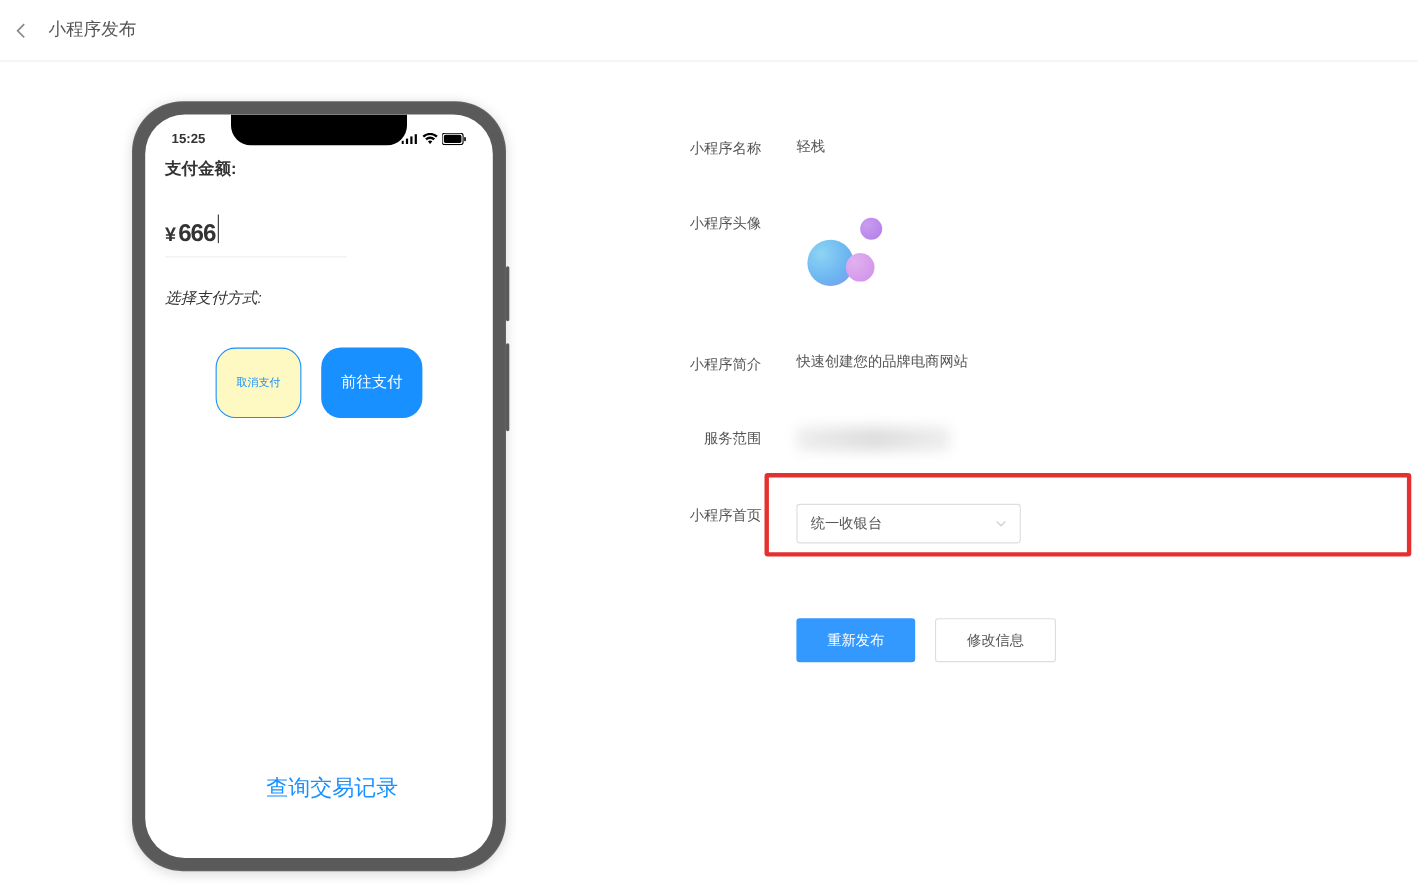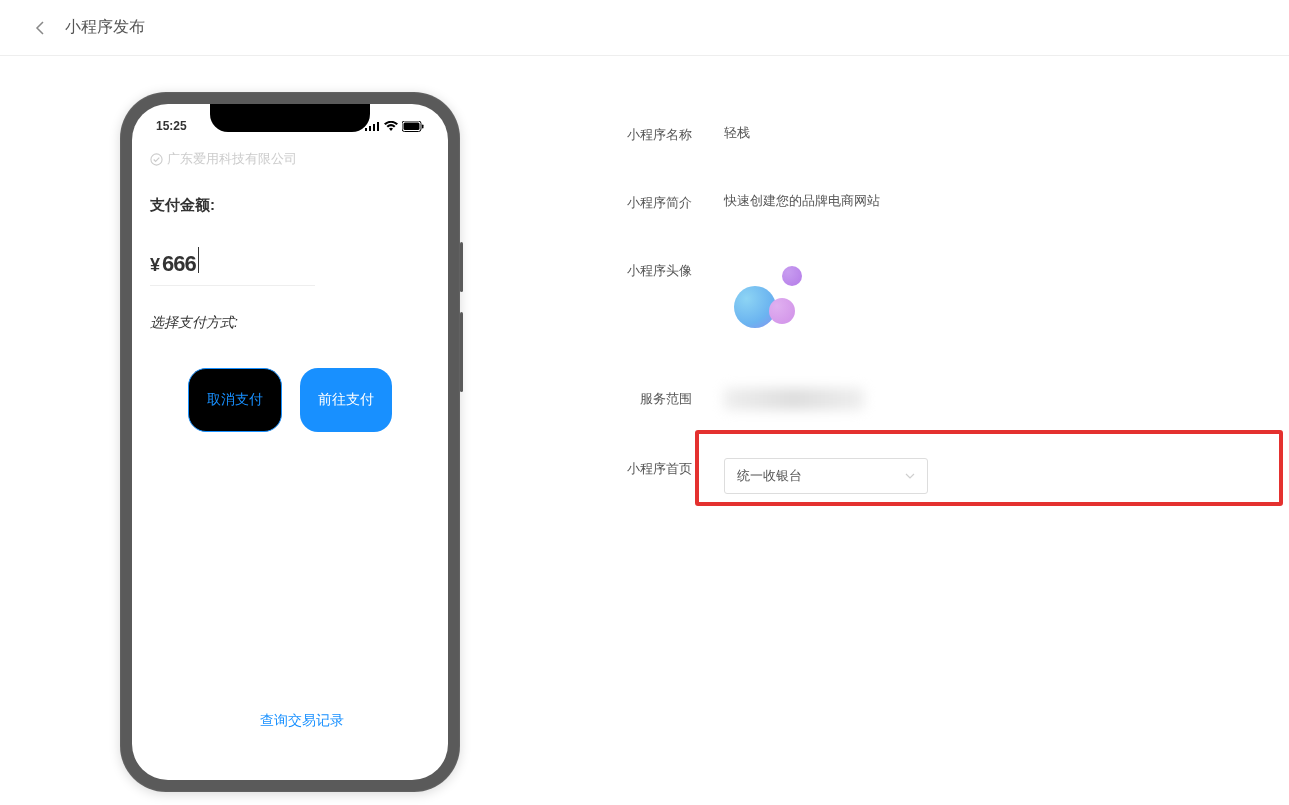--- a/index.html
+++ b/index.html
@@ -12,21 +12,21 @@
       background: #fff;
       color: #333;
       width: 1289px;
       height: 805px;
       overflow: hidden;
     }
     .header {
       height: 56px;
       display: flex;
       align-items: center;
-      padding: 0 33px;
+      padding: 0 12px;
       border-bottom: 1px solid #eee;
     }
     .back-arrow {
       width: 16px;
       height: 16px;
       margin-right: 16px;
       cursor: pointer;
     }
     .back-arrow svg {
       width: 16px;
@@ -176,42 +176,42 @@
     }
     .pay-buttons {
       display: flex;
       justify-content: center;
       gap: 18px;
     }
     .btn-cancel {
       padding: 7px 18px;
       border: 1px solid #1890ff;
       color: #1890ff;
-      background: #000000;
+      background: #fef9c3;
       border-radius: 18px;
-      font-size: 14px;
+      font-size: 10px;
       cursor: pointer;
     }
     .btn-go {
       padding: 23px 18px;
       border: none;
       color: #fff;
       background: #1890ff;
       border-radius: 18px;
       font-size: 14px;
       cursor: pointer;
     }
     .records-link {
       position: absolute;
       bottom: 50px;
       left: 0;
       right: 0;
       text-align: center;
       color: #1890ff;
-      font-size: 14px;
+      font-size: 20px;
       cursor: pointer;
       padding-left: 24px;
     }
 
     
     .form-row {
       display: flex;
       align-items: flex-start;
       margin-bottom: 48px;
     }
@@ -359,27 +359,20 @@
               </svg>
             <svg width="22" height="11">
                 <rect x="0" y="0" width="19" height="10.5" rx="2.5" fill="none" stroke="#000" stroke-width="1"></rect>
                 <rect x="1.5" y="1.5" width="16" height="7.5" rx="1.5" fill="#000"></rect>
                 <rect x="20" y="3.5" width="1.5" height="4" rx="0.7" fill="#000"></rect>
               </svg>
           </span>
         </div>
 
         <div class="phone-content">
-          <div class="company-line">
-            <svg width="13" height="13" viewBox="0 0 14 14">
-                <circle cx="7" cy="7" r="6" fill="none" stroke="#ccc" stroke-width="1.2"></circle>
-                <path d="M4 7 L6 9 L10 5" fill="none" stroke="#ccc" stroke-width="1.3"></path>
-              </svg>
-            <span>广东爱用科技有限公司</span>
-          </div>
           <div class="pay-label">支付金额:</div>
           <div class="amount-line">
             <span class="currency">¥</span>
             <span class="amount-value">666</span>
             <span class="cursor-blink"></span>
           </div>
           <div class="select-pay-label">选择支付方式:</div>
           <div class="pay-buttons">
             <button class="btn-cancel">取消支付</button>
             <button class="btn-go">前往支付</button>
@@ -389,33 +382,33 @@
         <div class="records-link">查询交易记录</div>
       </div>
     </div>
   </div>
 
   <div class="right-panel">
     <div class="form-row">
       <div class="form-label">小程序名称</div>
       <div class="form-value">轻栈</div>
     </div>
-    <div class="form-row">
-      <div class="form-label">小程序简介</div>
-      <div class="form-value">快速创建您的品牌电商网站</div>
-    </div>
     <div class="form-row avatar-row">
       <div class="form-label">小程序头像</div>
       <div class="form-value">
         <div class="avatar-img">
           <div class="circle2"></div>
           <div class="circle1"></div>
           <div class="circle3"></div>
         </div>
       </div>
+    </div>
+    <div class="form-row">
+      <div class="form-label">小程序简介</div>
+      <div class="form-value">快速创建您的品牌电商网站</div>
     </div>
     <div class="form-row">
       <div class="form-label">服务范围</div>
       <div class="form-value">
           <div class="service-value"></div>
         </div>
     </div>
     <div class="form-row homepage-row">
       <div class="form-label">小程序首页</div>
       <div class="form-value">
@@ -423,14 +416,18 @@
           <div class="select-box">
             <span>统一收银台</span>
             <svg width="10" height="6">
                 <path d="M1 1 L5 5 L9 1" fill="none" stroke="#888" stroke-width="1.2"></path>
               </svg>
           </div>
         </div>
       </div>
       <div class="highlight-box"></div>
     </div>
+    <div class="action-buttons">
+      <button class="btn-primary">重新发布</button>
+      <button class="btn-secondary">修改信息</button>
+    </div>
   </div>
 </div>
 
 </body></html>

